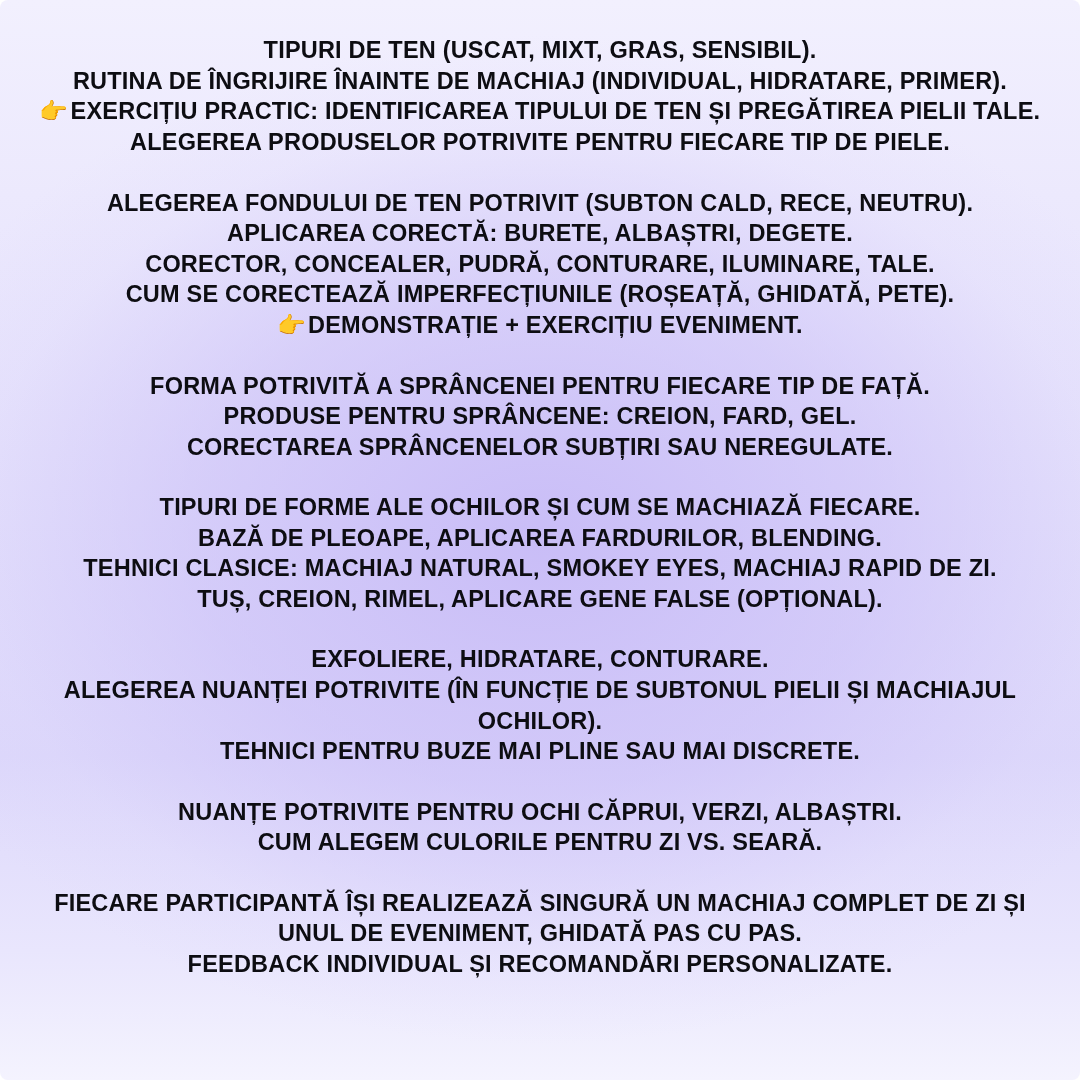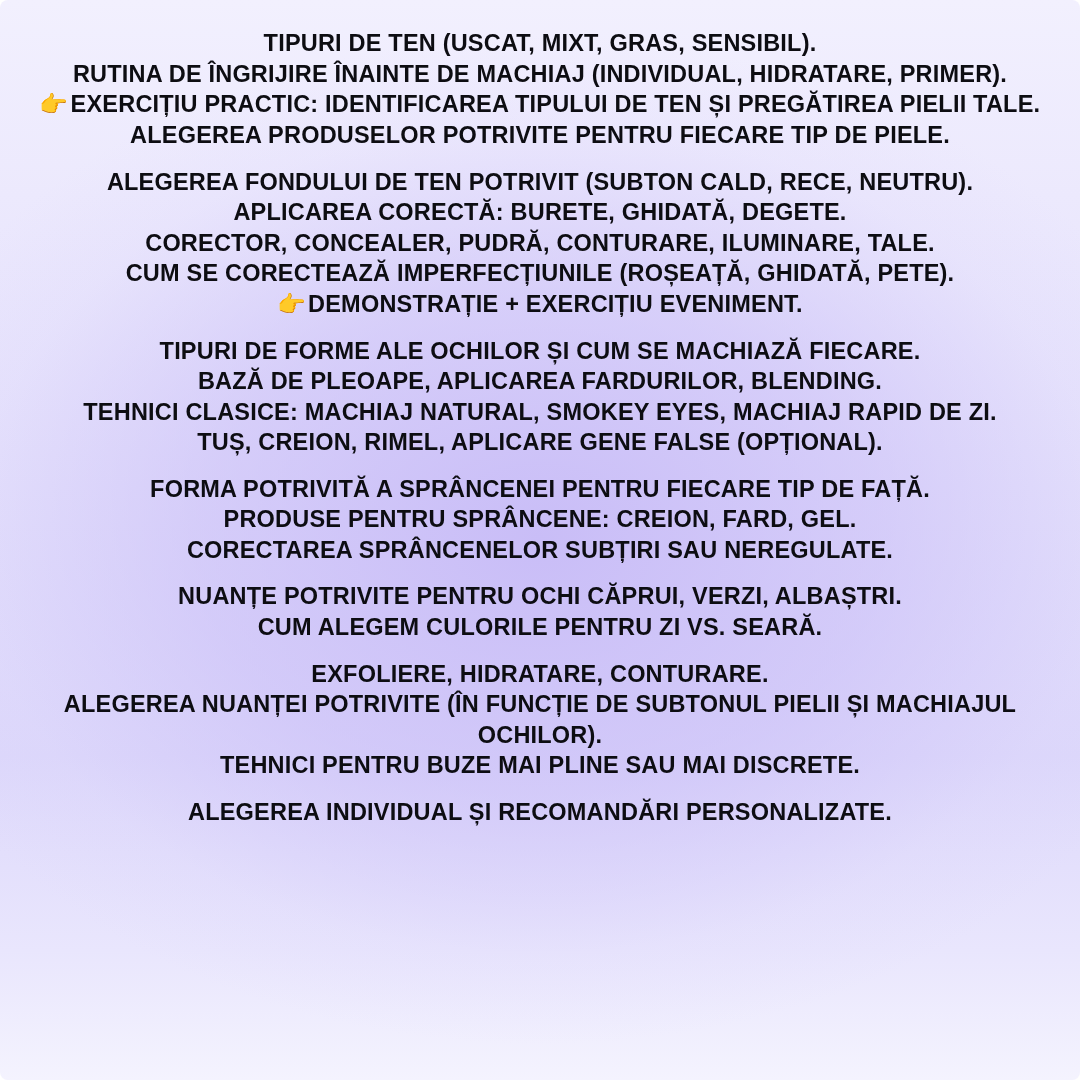--- a/index.html
+++ b/index.html
@@ -13,38 +13,38 @@
     font-family: "Liberation Sans", sans-serif;
   }
   .poster {
     position: relative;
     width: 1080px;
     height: 1080px;
     box-sizing: border-box;
     background:
       radial-gradient(ellipse 75% 55% at 50% 50%, #c9bdf7 0%, rgba(201,189,247,0.55) 42%, rgba(214,205,250,0.15) 70%, rgba(255,255,255,0) 85%),
       linear-gradient(180deg, #f2f0fe 0%, #ece9fd 18%, #e4e0fc 45%, #ddd8fb 70%, #e9e6fd 88%, #f4f3fe 100%);
-    padding: 28px 26px 30px 26px;
+    padding: 35px 26px 30px 26px;
     display: flex;
     flex-direction: column;
     align-items: center;
     border-radius: 8px;
   }
   .content {
     width: 1028px;
     display: flex;
     flex-direction: column;
     align-items: center;
   }
   .block {
     width: 100%;
     text-align: center;
   }
   .block + .block {
-    margin-top: 16px;
+    margin-top: 30px;
   }
   .line {
     font-size: 23.5px;
     font-weight: bold;
     color: #0d0d12;
     line-height: 1.30;
     letter-spacing: 0.2px;
     text-align: center;
     white-space: normal;
   }
@@ -63,48 +63,49 @@
 
     <div class="block">
       <div class="line"><span>TIPURI DE TEN (USCAT, MIXT, GRAS, SENSIBIL).</span></div>
       <div class="line"><span>RUTINA DE ÎNGRIJIRE ÎNAINTE DE MACHIAJ (INDIVIDUAL, HIDRATARE, PRIMER).</span></div>
       <div class="line"><span class="pointer">👉</span><span>EXERCIȚIU PRACTIC: IDENTIFICAREA TIPULUI DE TEN ȘI PREGĂTIREA PIELII TALE.</span></div>
       <div class="line"><span>ALEGEREA PRODUSELOR POTRIVITE PENTRU FIECARE TIP DE PIELE.</span></div>
     </div>
 
     <div class="block">
       <div class="line"><span>ALEGEREA FONDULUI DE TEN POTRIVIT (SUBTON CALD, RECE, NEUTRU).</span></div>
-      <div class="line"><span>APLICAREA CORECTĂ: BURETE, GHIDATĂ, DEGETE.</span></div>
+      <div class="line"><span>APLICAREA CORECTĂ: BURETE, ALBAȘTRI, DEGETE.</span></div>
       <div class="line"><span>CORECTOR, CONCEALER, PUDRĂ, CONTURARE, ILUMINARE, TALE.</span></div>
       <div class="line"><span>CUM SE CORECTEAZĂ IMPERFECȚIUNILE (ROȘEAȚĂ, GHIDATĂ, PETE).</span></div>
       <div class="line"><span class="pointer">👉</span><span>DEMONSTRAȚIE + EXERCIȚIU EVENIMENT.</span></div>
+    </div>
+
+    <div class="block">
+      <div class="line"><span>FORMA POTRIVITĂ A SPRÂNCENEI PENTRU FIECARE TIP DE FAȚĂ.</span></div>
+      <div class="line"><span>PRODUSE PENTRU SPRÂNCENE: CREION, FARD, GEL.</span></div>
+      <div class="line"><span>CORECTAREA SPRÂNCENELOR SUBȚIRI SAU NEREGULATE.</span></div>
     </div>
 
     <div class="block">
       <div class="line"><span>TIPURI DE FORME ALE OCHILOR ȘI CUM SE MACHIAZĂ FIECARE.</span></div>
       <div class="line"><span>BAZĂ DE PLEOAPE, APLICAREA FARDURILOR, BLENDING.</span></div>
       <div class="line"><span>TEHNICI CLASICE: MACHIAJ NATURAL, SMOKEY EYES, MACHIAJ RAPID DE ZI.</span></div>
       <div class="line"><span>TUȘ, CREION, RIMEL, APLICARE GENE FALSE (OPȚIONAL).</span></div>
     </div>
 
     <div class="block">
-      <div class="line"><span>FORMA POTRIVITĂ A SPRÂNCENEI PENTRU FIECARE TIP DE FAȚĂ.</span></div>
-      <div class="line"><span>PRODUSE PENTRU SPRÂNCENE: CREION, FARD, GEL.</span></div>
-      <div class="line"><span>CORECTAREA SPRÂNCENELOR SUBȚIRI SAU NEREGULATE.</span></div>
+      <div class="line"><span>EXFOLIERE, HIDRATARE, CONTURARE.</span></div>
+      <div class="line"><span>ALEGEREA NUANȚEI POTRIVITE (ÎN FUNCȚIE DE SUBTONUL PIELII ȘI MACHIAJUL OCHILOR).</span></div>
+      <div class="line"><span>TEHNICI PENTRU BUZE MAI PLINE SAU MAI DISCRETE.</span></div>
     </div>
 
     <div class="block">
       <div class="line"><span>NUANȚE POTRIVITE PENTRU OCHI CĂPRUI, VERZI, ALBAȘTRI.</span></div>
       <div class="line"><span>CUM ALEGEM CULORILE PENTRU ZI VS. SEARĂ.</span></div>
     </div>
 
     <div class="block">
-      <div class="line"><span>EXFOLIERE, HIDRATARE, CONTURARE.</span></div>
-      <div class="line"><span>ALEGEREA NUANȚEI POTRIVITE (ÎN FUNCȚIE DE SUBTONUL PIELII ȘI MACHIAJUL OCHILOR).</span></div>
-      <div class="line"><span>TEHNICI PENTRU BUZE MAI PLINE SAU MAI DISCRETE.</span></div>
-    </div>
-
-    <div class="block">
-      <div class="line"><span>ALEGEREA INDIVIDUAL ȘI RECOMANDĂRI PERSONALIZATE.</span></div>
+      <div class="line"><span>FIECARE PARTICIPANTĂ ÎȘI REALIZEAZĂ SINGURĂ UN MACHIAJ COMPLET DE ZI ȘI UNUL DE EVENIMENT, GHIDATĂ PAS CU PAS.</span></div>
+      <div class="line"><span>FEEDBACK INDIVIDUAL ȘI RECOMANDĂRI PERSONALIZATE.</span></div>
     </div>
 
   </div>
 </div>
 
 </body></html>

